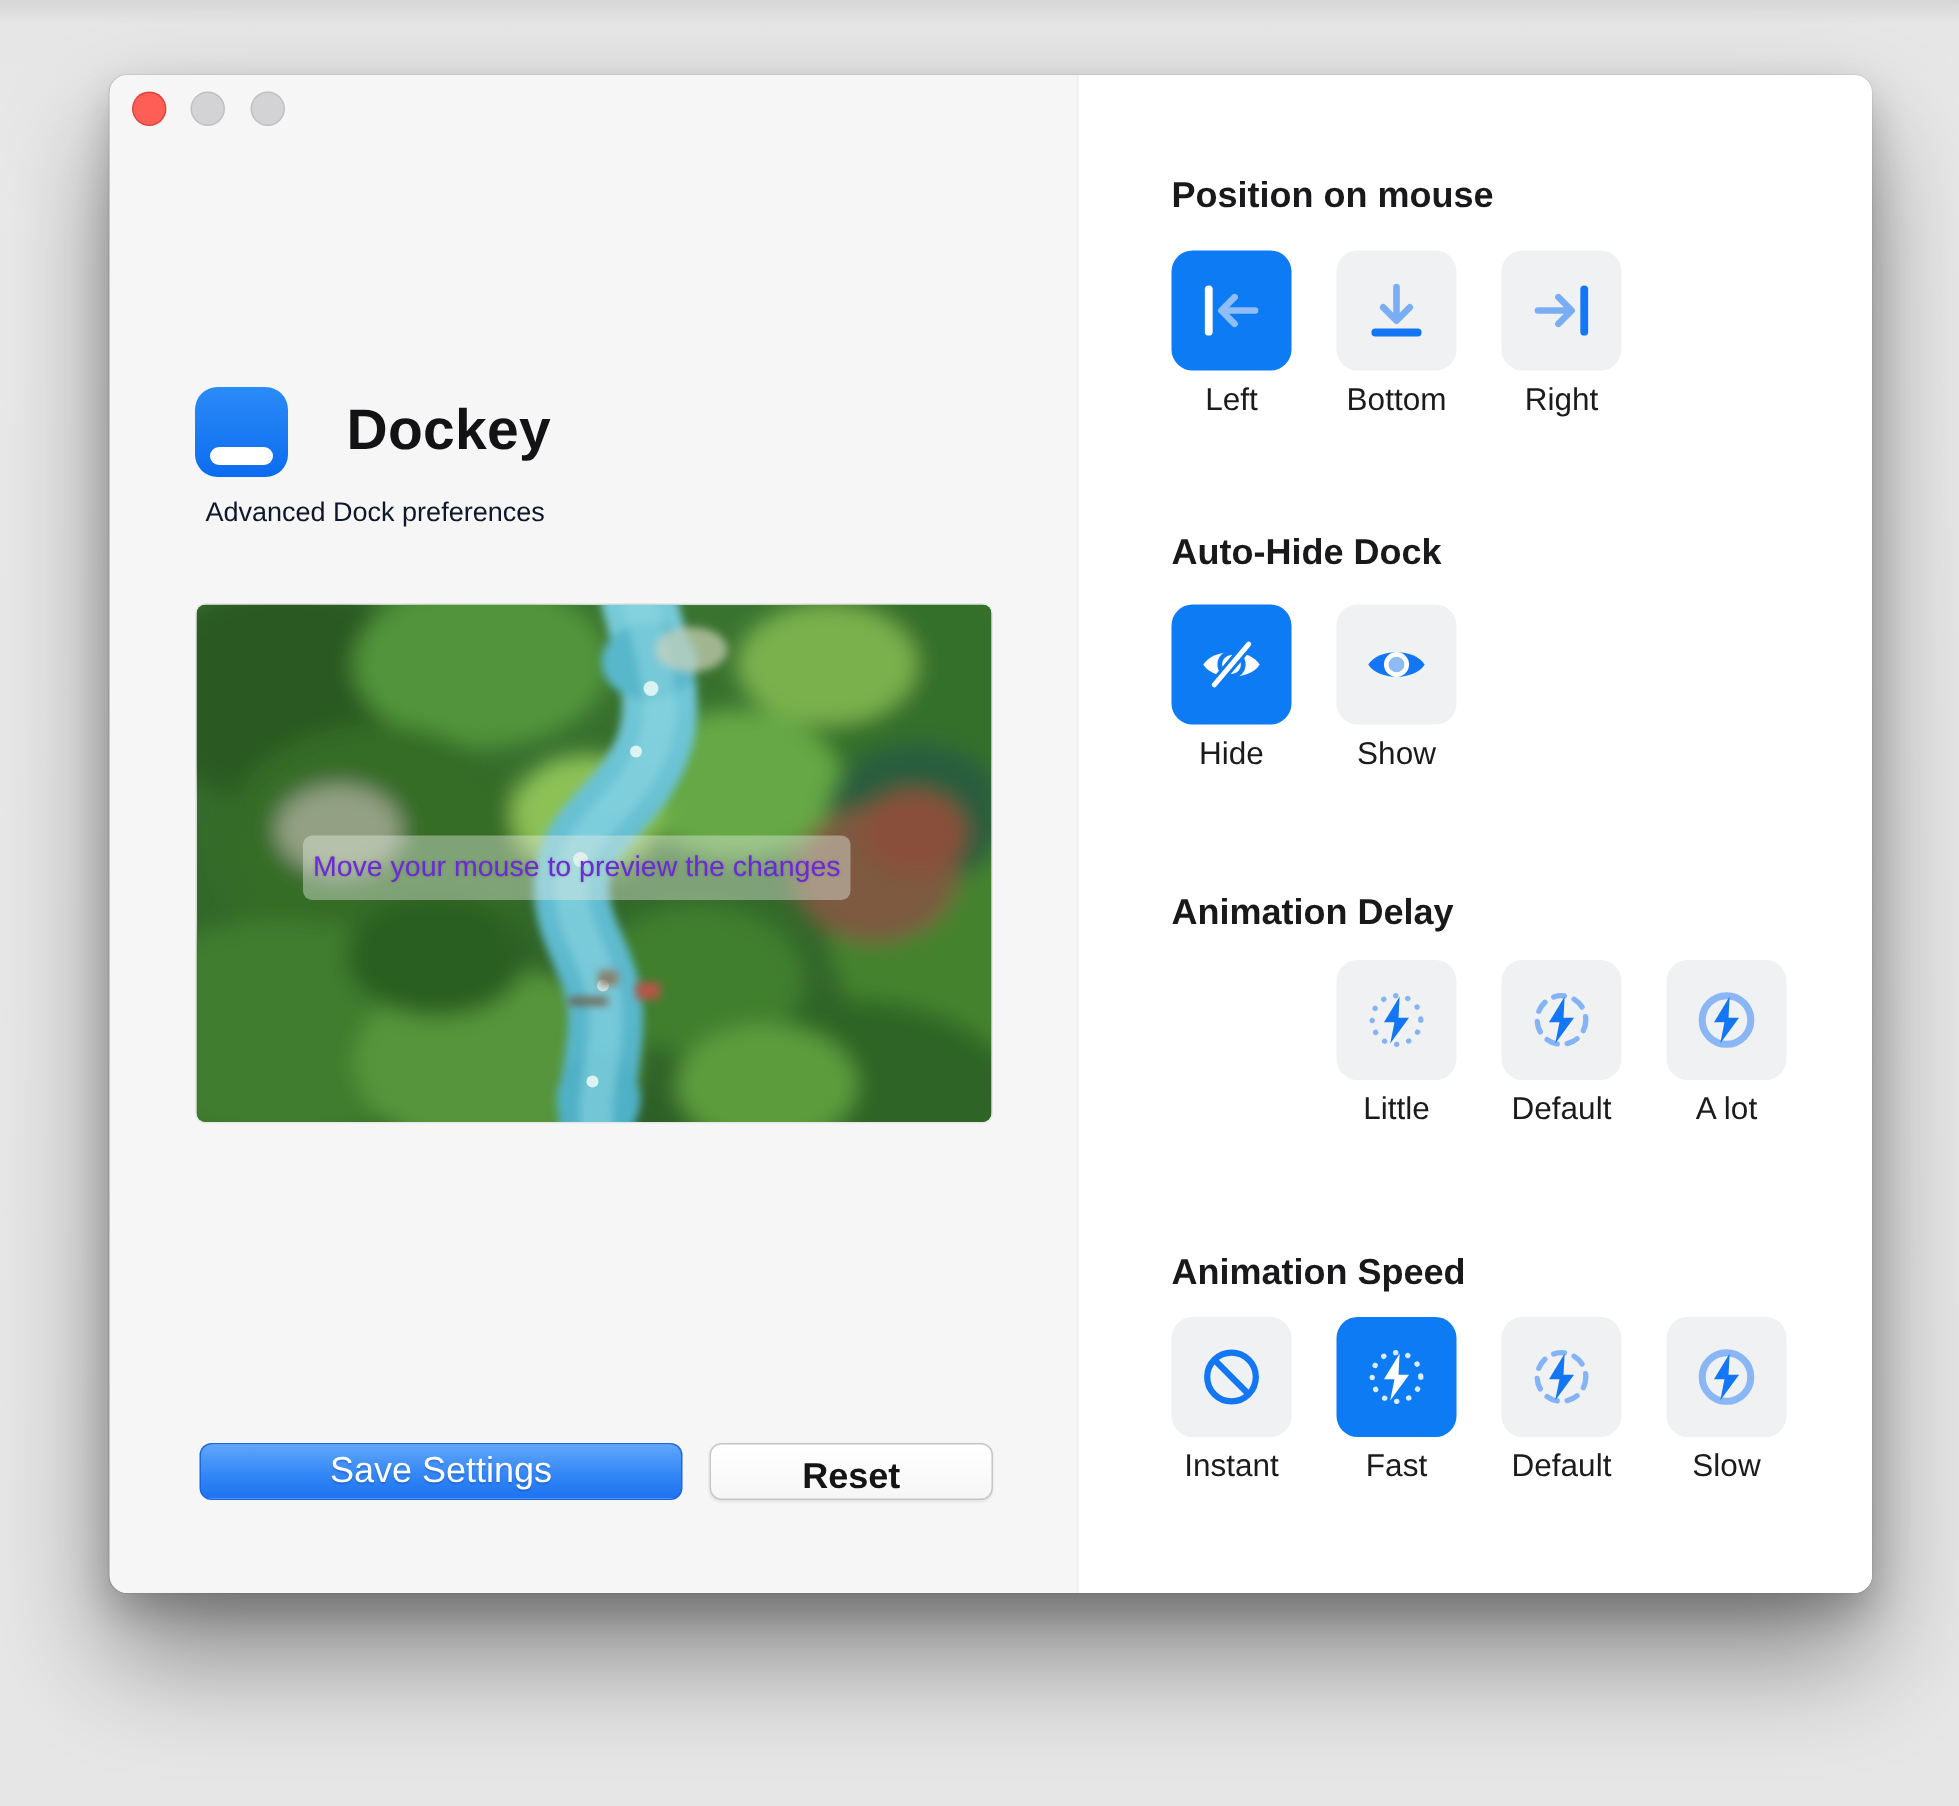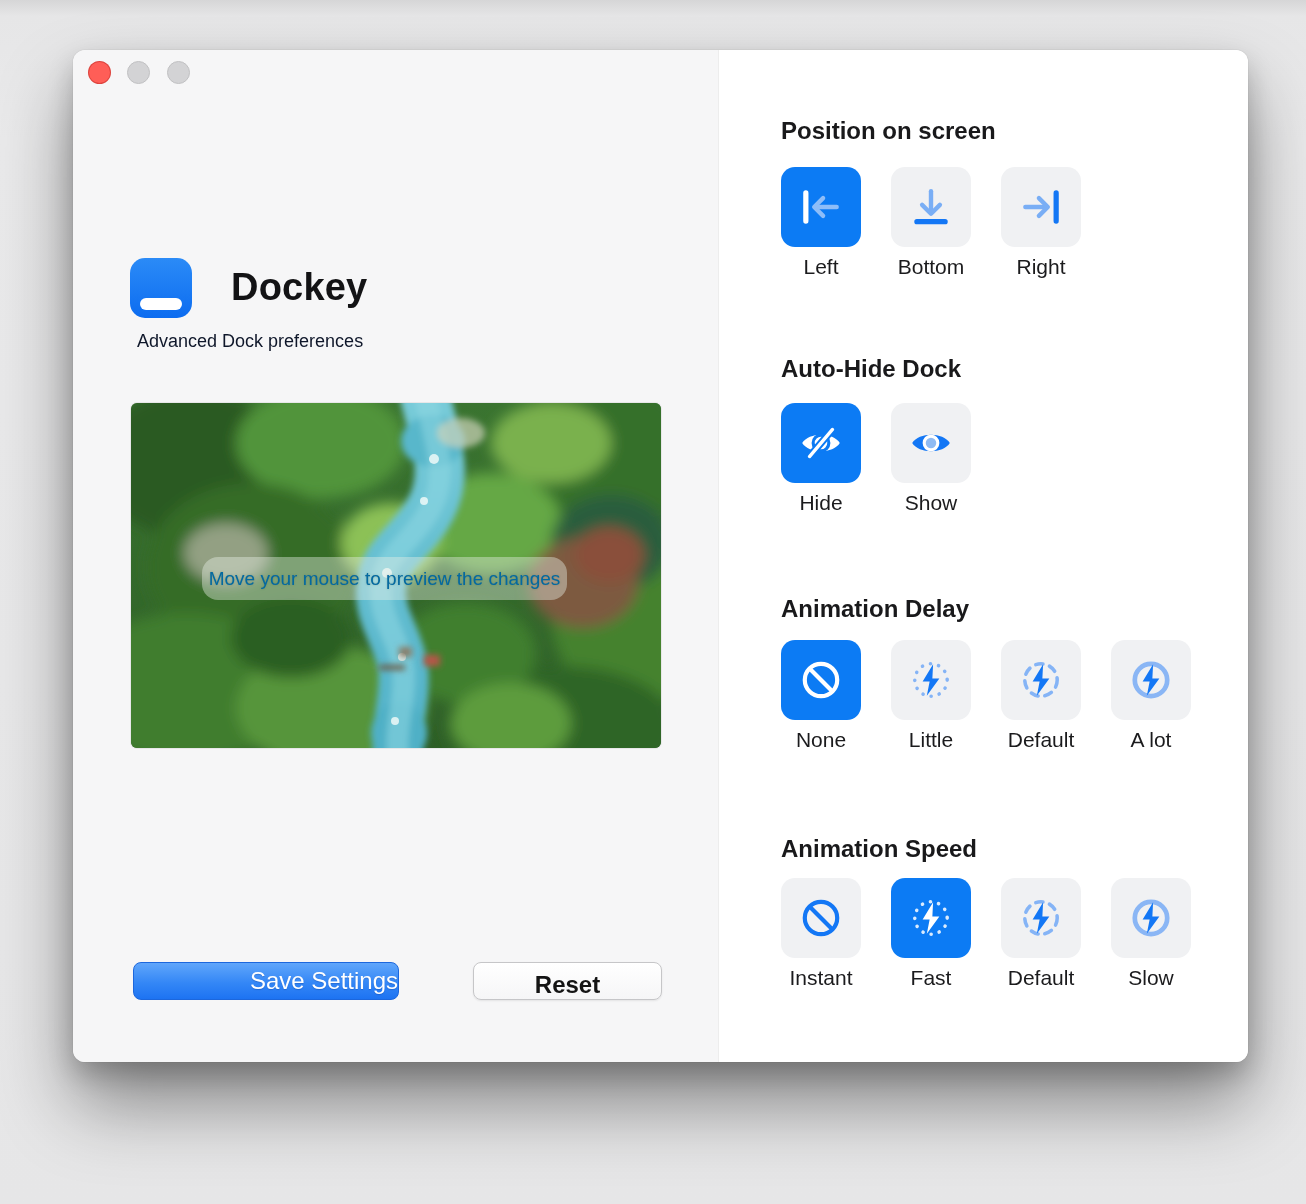--- a/index.html
+++ b/index.html
@@ -34,32 +34,32 @@
   .app-icon .dash{position:absolute;left:10px;top:40px;width:42px;height:12px;border-radius:6px;background:#ffffff;}
   .app-title{position:absolute;left:142px;top:216px;font-size:38px;font-weight:700;color:#131315;letter-spacing:.2px;margin-left:16px;}
   .app-subtitle{position:absolute;left:64px;top:281px;font-size:18px;color:#0f172a;}
 
   .preview{
     position:absolute;left:58px;top:353px;width:530px;height:345px;border-radius:6px;overflow:hidden;cursor:pointer;
     box-shadow:0 0 0 1px rgba(0,0,0,.06);
   }
   .preview svg{display:block;width:100%;height:100%;}
   .preview-overlay{
-    position:absolute;left:71px;top:154px;width:365px;height:43px;border-radius:16px;
+    position:absolute;left:71px;top:154px;width:365px;height:43px;border-radius:6px;
     background:rgba(230,238,228,.42);
     display:flex;align-items:center;justify-content:center;
-    font-size:19px;color:#0369a1;text-shadow:0 0 2px rgba(60,90,60,.35);
+    font-size:19px;color:#6d28d9;text-shadow:0 0 2px rgba(60,90,60,.35);
     white-space:nowrap;
   }
 
   .btn{position:absolute;top:912px;height:38px;border-radius:8px;box-sizing:border-box;
        display:flex;align-items:center;justify-content:center;font-size:24px;cursor:pointer;}
-  .btn-save{left:60px;width:266px;color:#ffffff;font-weight:500;
+  .btn-save{left:60px;width:322px;color:#ffffff;font-weight:500;
     background:linear-gradient(180deg,#60a6fb 0%,#3487f6 55%,#1d73f2 100%);
-    border:1px solid #1c67dd;text-shadow:0 1px 1px rgba(0,40,120,.25);justify-content:flex-end;}
+    border:1px solid #1c67dd;text-shadow:0 1px 1px rgba(0,40,120,.25);}
   .btn-reset{left:400px;width:189px;color:#141414;font-weight:600;
     background:linear-gradient(180deg,#ffffff,#f6f6f7);
     border:1px solid #c6c6c8;box-shadow:0 1px 2px rgba(0,0,0,.08);align-items:flex-end;}
 
   
   .right-pane{position:absolute;left:645px;top:0;width:530px;height:100%;background:#ffffff;border-left:1px solid rgba(0,0,0,.07);box-sizing:border-box;}
   .section-title{position:absolute;left:62px;font-size:24px;font-weight:700;color:#19191b;white-space:nowrap;}
   .option{position:absolute;width:110px;display:flex;flex-direction:column;align-items:center;}
   .tile{width:80px;height:80px;border-radius:14px;background:#f0f1f3;display:flex;align-items:center;justify-content:center;cursor:pointer;}
   .tile.selected{background:#0c7bf4;}
@@ -198,21 +198,21 @@
       <div class="btn btn-save">
         <span>Save Settings</span>
       </div>
       <div class="btn btn-reset">
         <span>Reset</span>
       </div>
     </div>
 
     <div class="right-pane">
 
-      <div class="section-title" style="top:67px">Position on screen</div>
+      <div class="section-title" style="top:67px">Position on mouse</div>
       <div class="option" style="left:157px;top:117px">
         <div class="tile" style="--bar:#1377f5;--arr:#79aef5">
           <svg>
               <use href="#sym-dock-bottom"></use>
             </svg>
         </div>
         <div class="opt-label">Bottom</div>
       </div>
       <div class="option" style="left:47px;top:117px">
         <div class="tile selected" style="--bar:#ffffff;--arr:#8ebdf8">
@@ -243,28 +243,20 @@
       <div class="option" style="left:47px;top:353px">
         <div class="tile selected" style="--tile:#0c7bf4">
           <svg>
               <use href="#sym-eye-slash"></use>
             </svg>
         </div>
         <div class="opt-label">Hide</div>
       </div>
 
       <div class="section-title" style="top:545px">Animation Delay</div>
-      <div class="option" style="left:47px;top:590px">
-        <div class="tile selected" style="--a:#ffffff">
-          <svg>
-              <use href="#sym-prohibited"></use>
-            </svg>
-        </div>
-        <div class="opt-label">None</div>
-      </div>
       <div class="option" style="left:157px;top:590px">
         <div class="tile" style="--a:#1377f5;--b:#85b4f6">
           <svg>
               <use href="#sym-bolt-dotted"></use>
             </svg>
         </div>
         <div class="opt-label">Little</div>
       </div>
       <div class="option" style="left:267px;top:590px">
         <div class="tile" style="--a:#1377f5;--b:#85b4f6">

